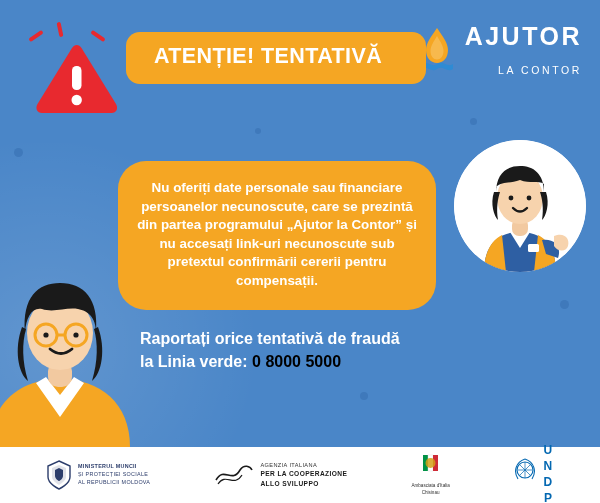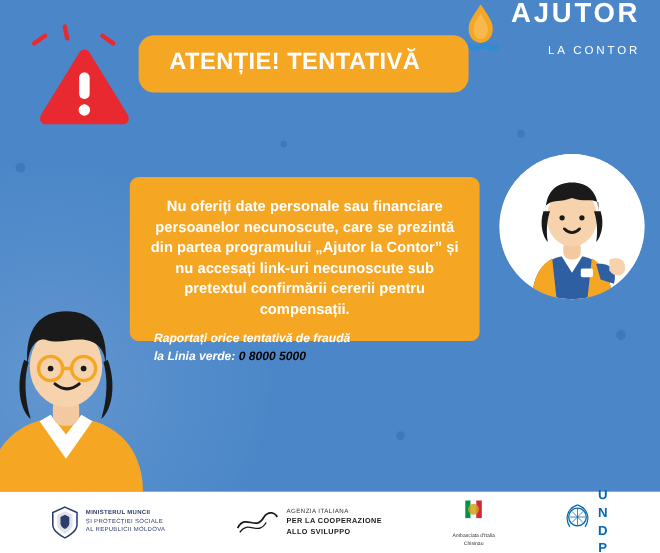--- a/index.html
+++ b/index.html
@@ -25,21 +25,21 @@
   }
   .dot {
     position: absolute;
     border-radius: 50%;
     background: #3f79bb;
   }
 
   
   .logo {
     position: absolute;
-    right: 18px; top: 0;
+    right: 18px; top: 24px;
     display: flex;
     align-items: center;
     gap: 8px;
   }
   .logo-mark { width: 40px; height: 46px; position: relative; }
   .logo-text { line-height: 1; }
   .logo-title {
     color: #ffffff;
     font-size: 25px;
     font-weight: bold;
@@ -82,41 +82,40 @@
     line-height: 1.2;
     letter-spacing: 0.4px;
   }
 
   
   .msg-box {
     position: absolute;
     left: 118px; top: 161px;
     width: 318px;
     background: #f5a623;
-    border-radius: 8px;
+    border-radius: 28px;
     padding: 18px 16px 20px 16px;
   }
   .msg-box .m {
     color: #ffffff;
     font-size: 13.4px;
     font-weight: bold;
     line-height: 1.38;
     text-align: center;
   }
 
   
   .report {
     position: absolute;
-    left: 140px; top: 301px;
+    left: 140px; top: 327px;
     width: 300px;
     color: #ffffff;
-    font-size: 11px;
+    font-size: 16px;
     font-weight: bold;
     line-height: 1.45;
-    font-style: italic;
   }
   .report .green {
     color: #000000;
   }
 
   
   .char-circle {
     position: absolute;
     right: 14px; top: 140px;
     width: 132px; height: 132px;

